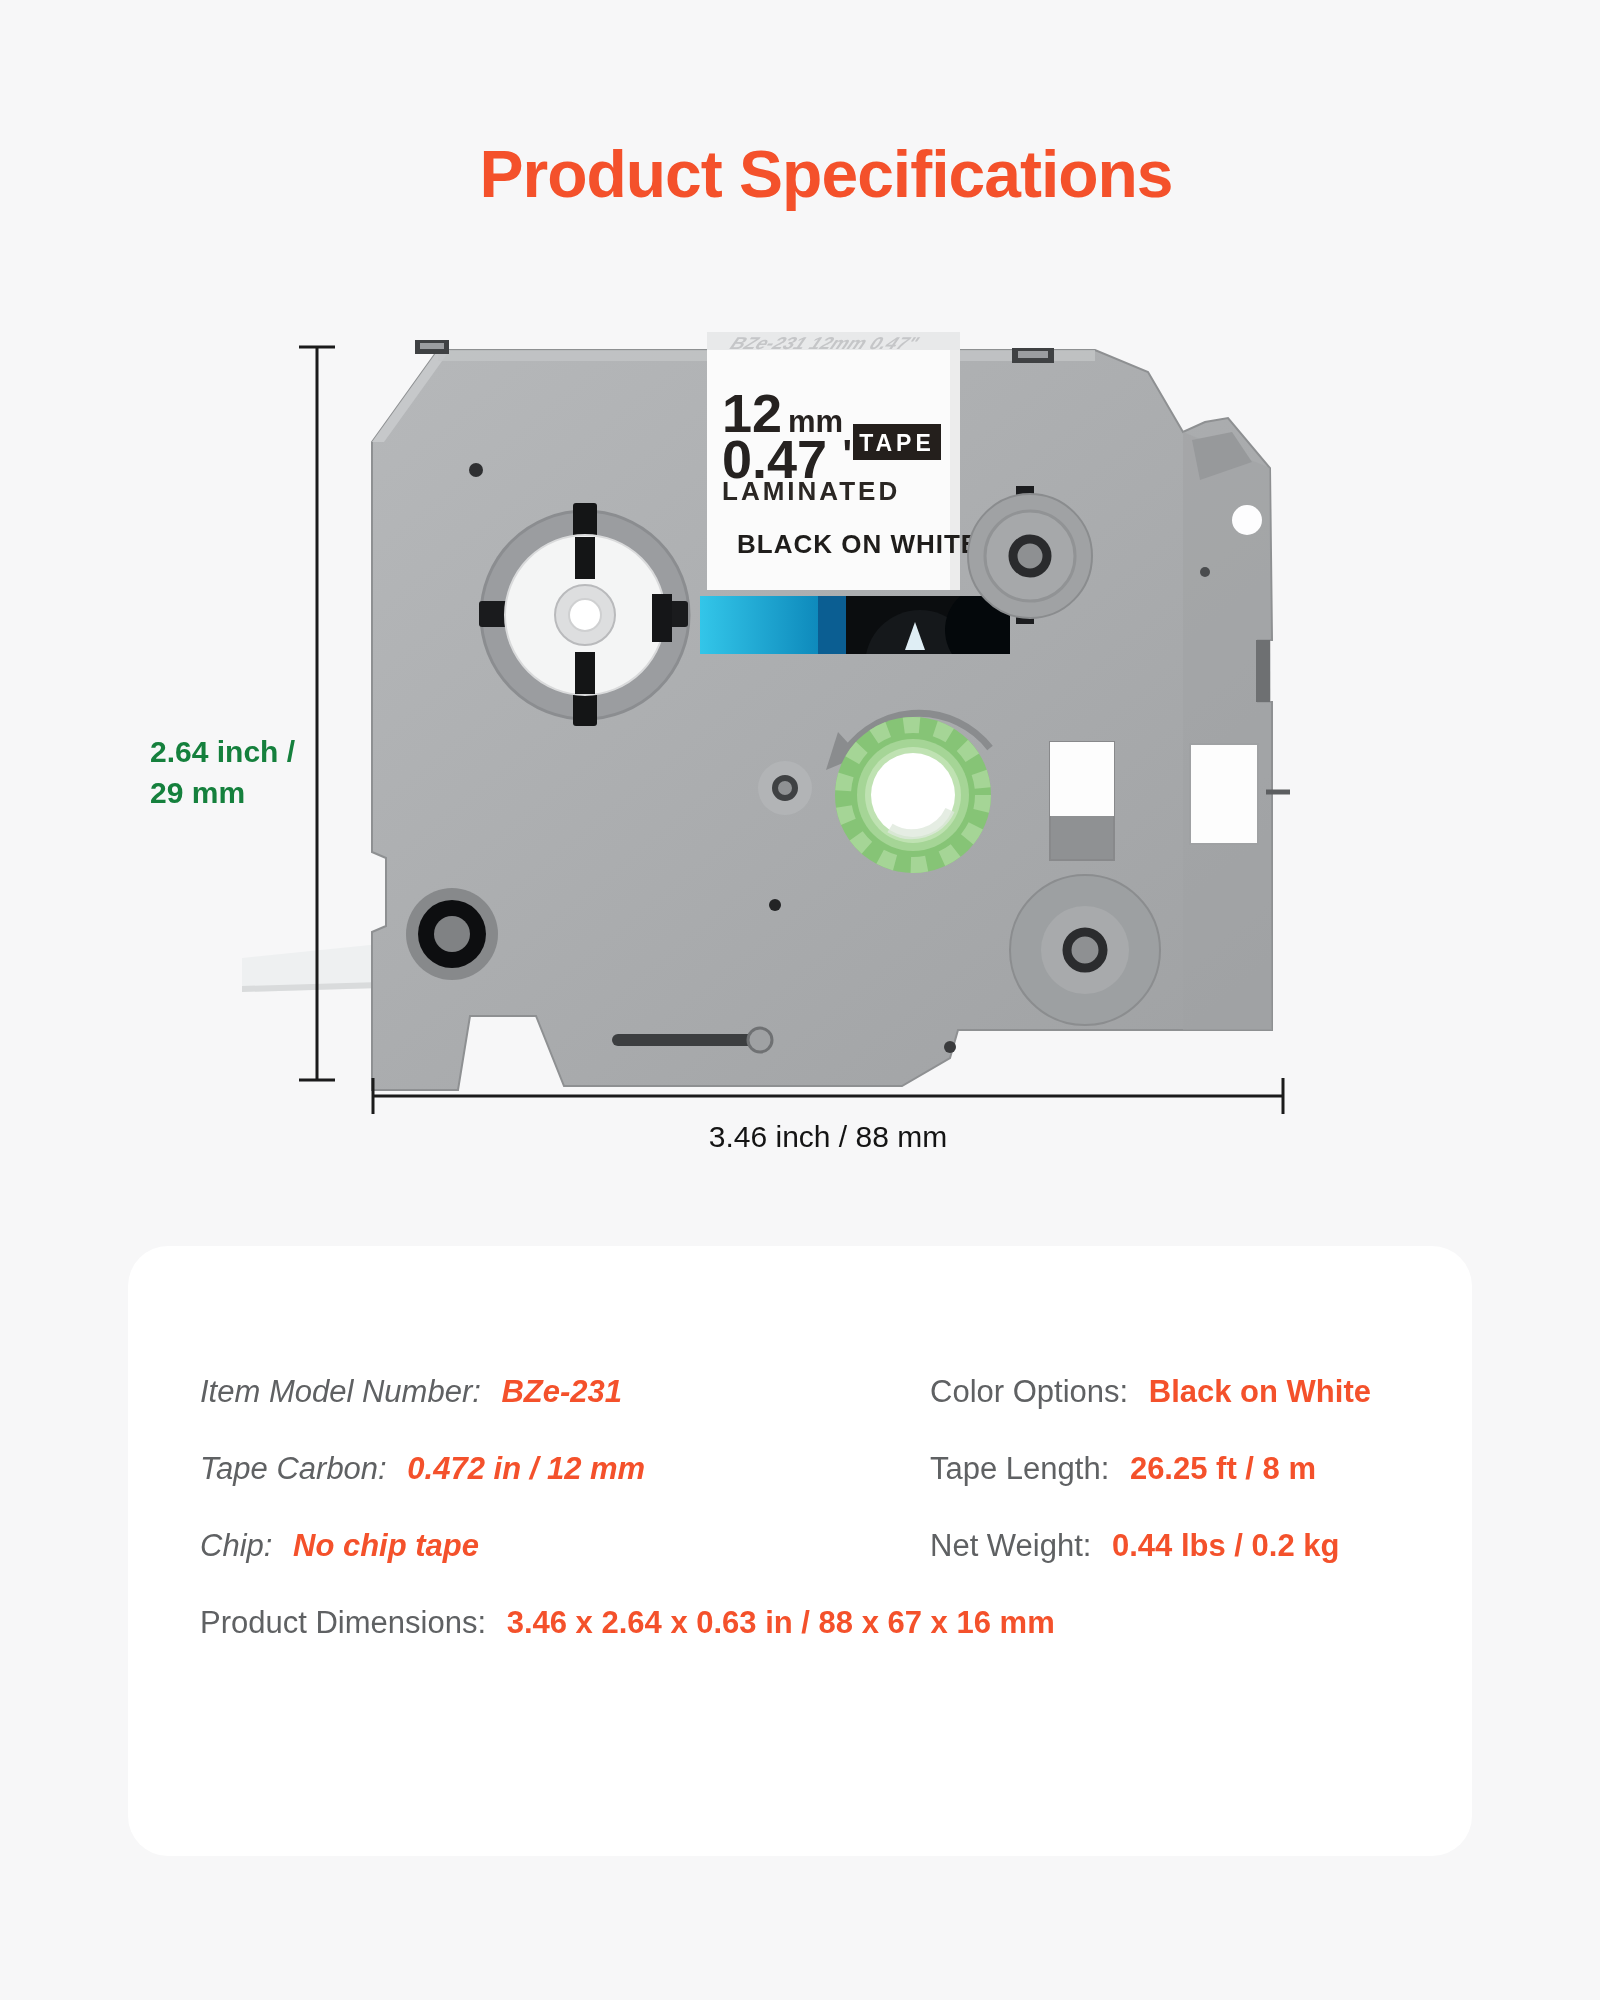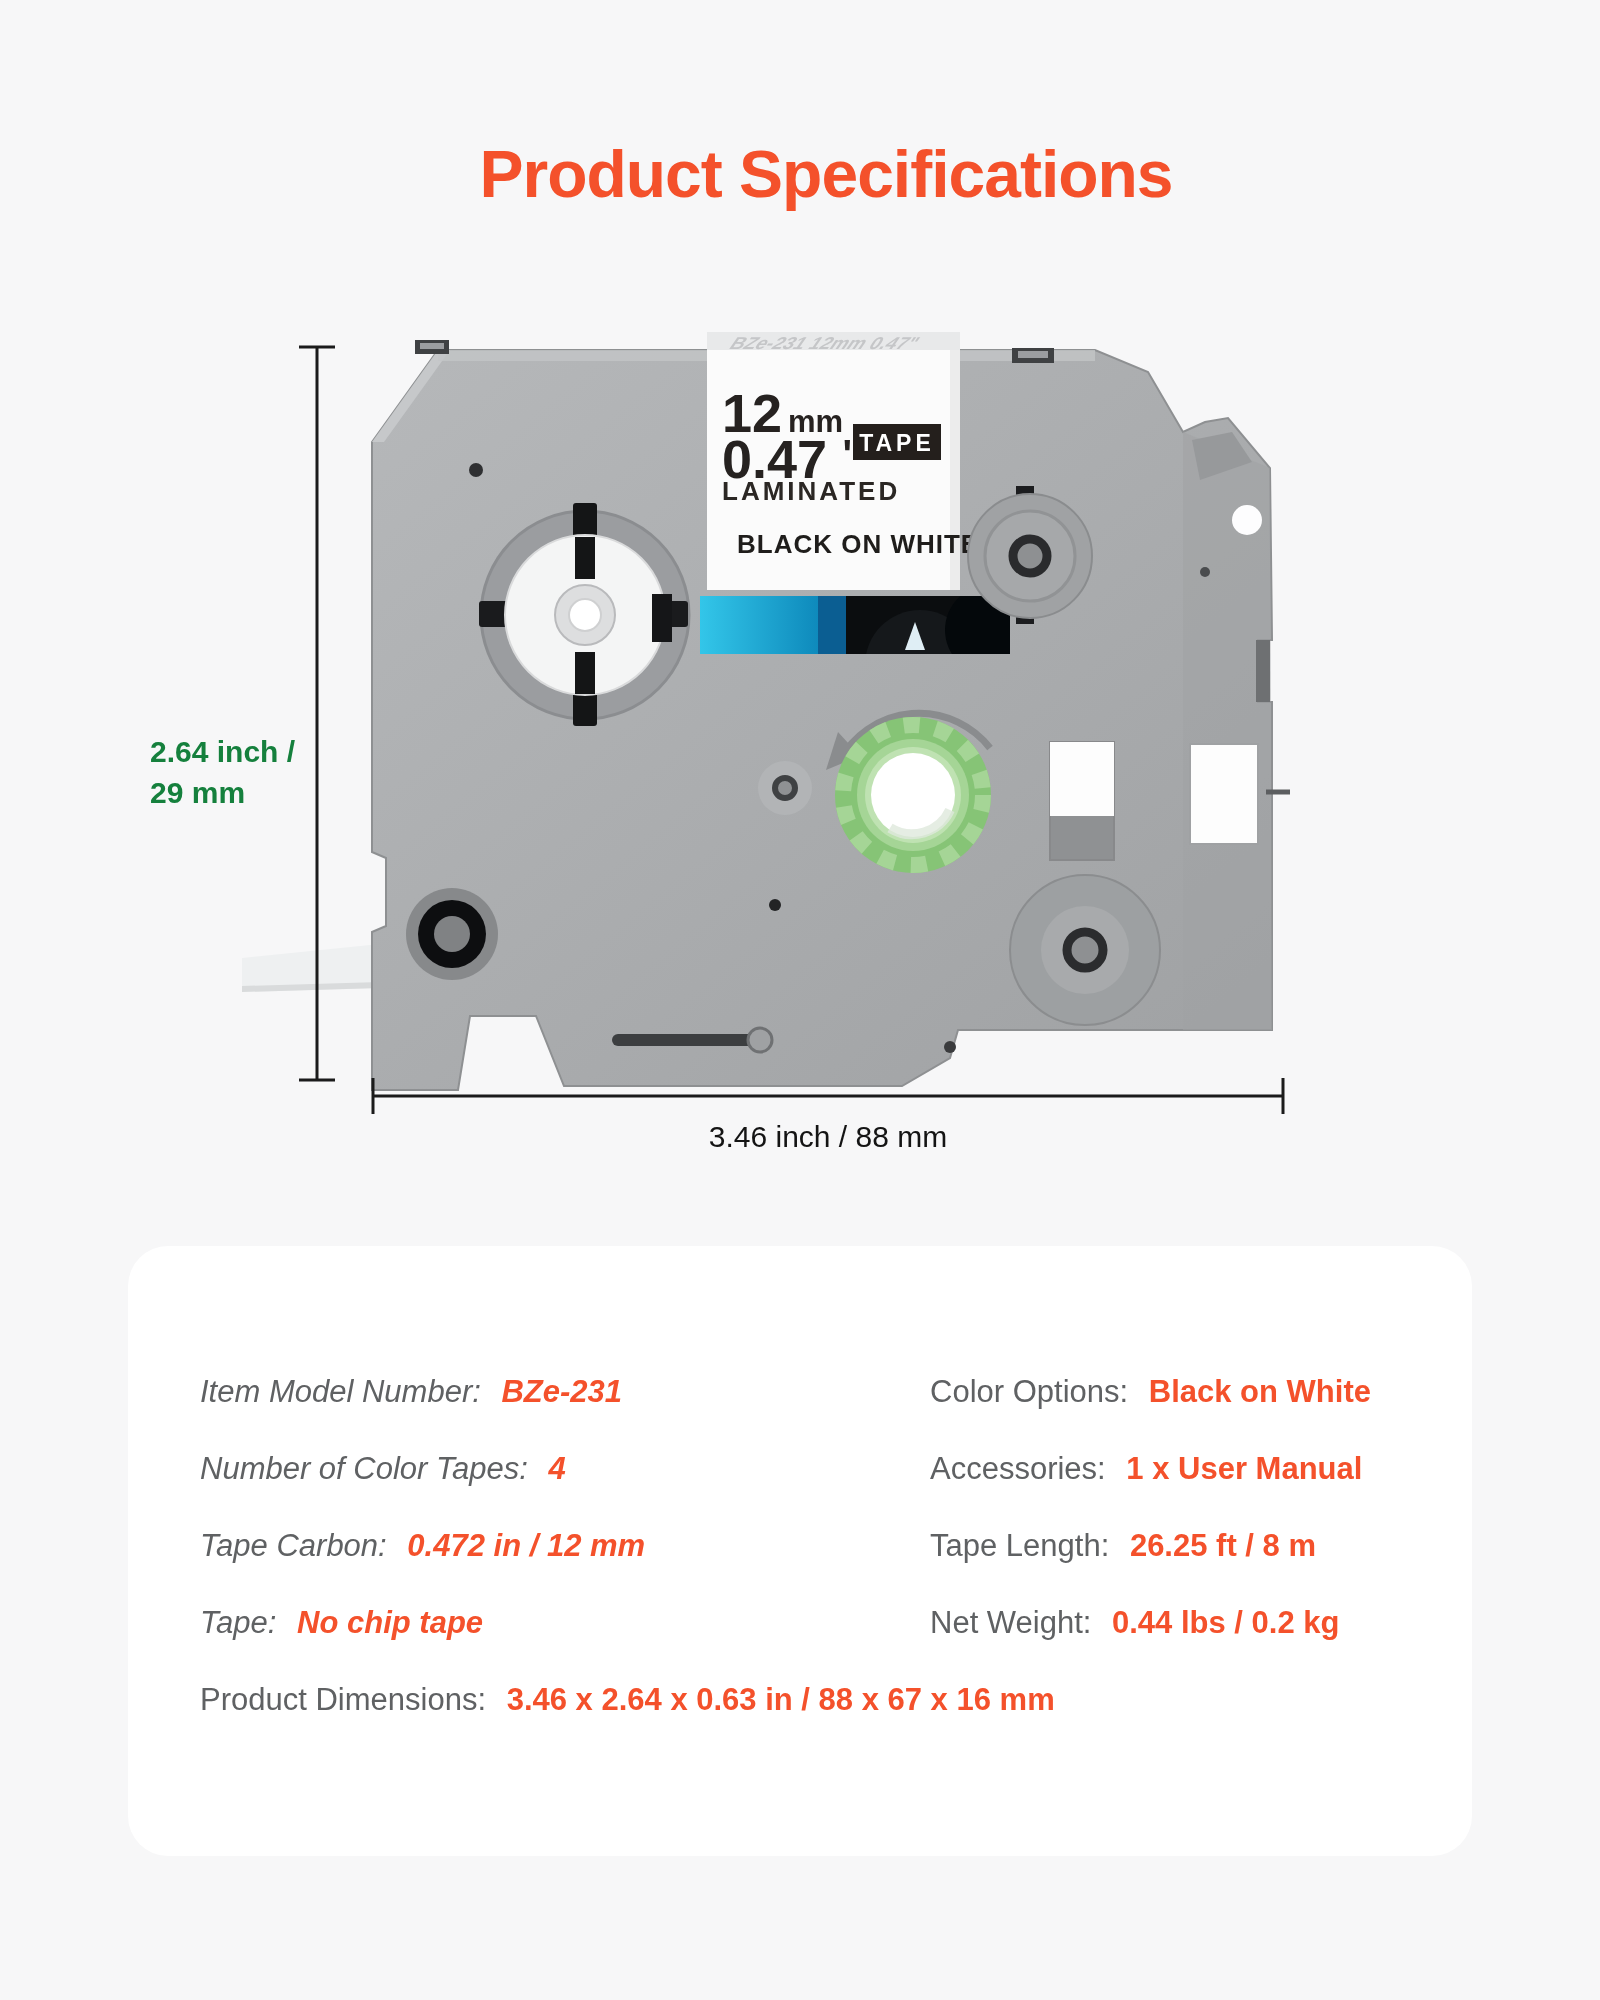--- a/index.html
+++ b/index.html
@@ -208,41 +208,31 @@
       <span class="spec-label">Item Model Number:</span>
       <span class="spec-value">BZe-231</span>
     </div>
     <div class="spec-item">
       <span class="spec-label">Color Options:</span>
       <span class="spec-value">Black on White</span>
     </div>
   </div>
   <div class="spec-row">
     <div class="spec-item cell-left">
-      <span class="spec-label">Number of Color Tapes:</span>
-      <span class="spec-value">4</span>
-    </div>
-    <div class="spec-item">
-      <span class="spec-label">Accessories:</span>
-      <span class="spec-value">1 x User Manual</span>
-    </div>
-  </div>
-  <div class="spec-row">
-    <div class="spec-item cell-left">
       <span class="spec-label">Tape Carbon:</span>
       <span class="spec-value">0.472 in / 12 mm</span>
     </div>
     <div class="spec-item">
       <span class="spec-label">Tape Length:</span>
       <span class="spec-value">26.25 ft / 8 m</span>
     </div>
   </div>
   <div class="spec-row">
     <div class="spec-item cell-left">
-      <span class="spec-label">Tape:</span>
+      <span class="spec-label">Chip:</span>
       <span class="spec-value">No chip tape</span>
     </div>
     <div class="spec-item">
       <span class="spec-label">Net Weight:</span>
       <span class="spec-value">0.44 lbs / 0.2 kg</span>
     </div>
   </div>
   <div class="spec-row">
     <div class="spec-item">
       <span class="spec-label">Product Dimensions:</span>

